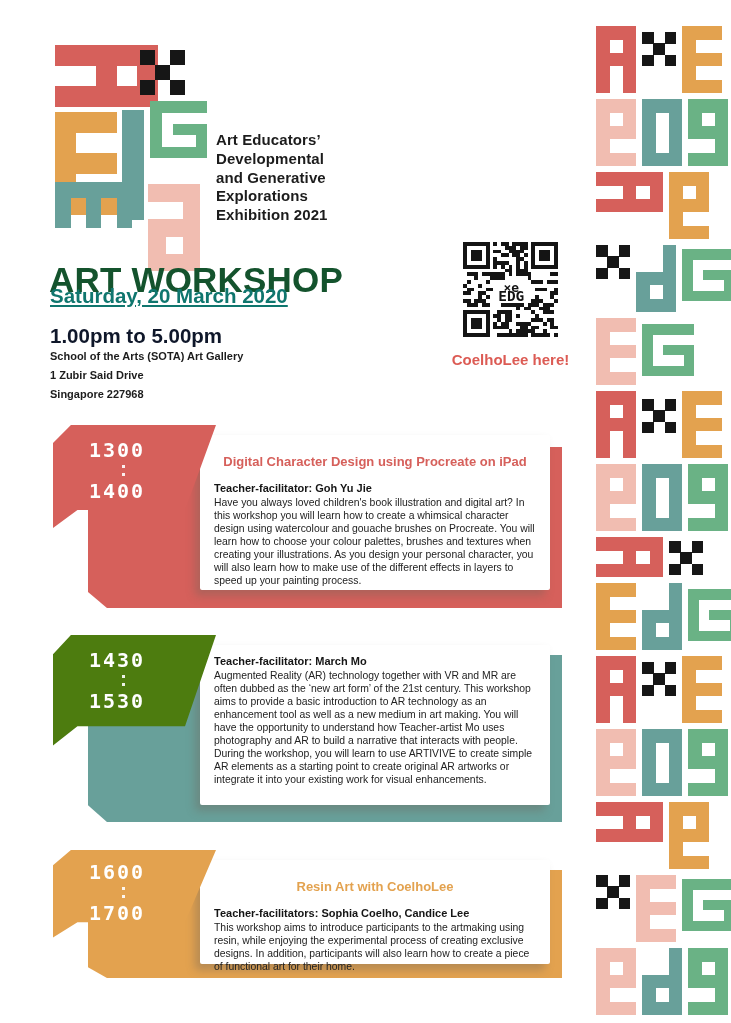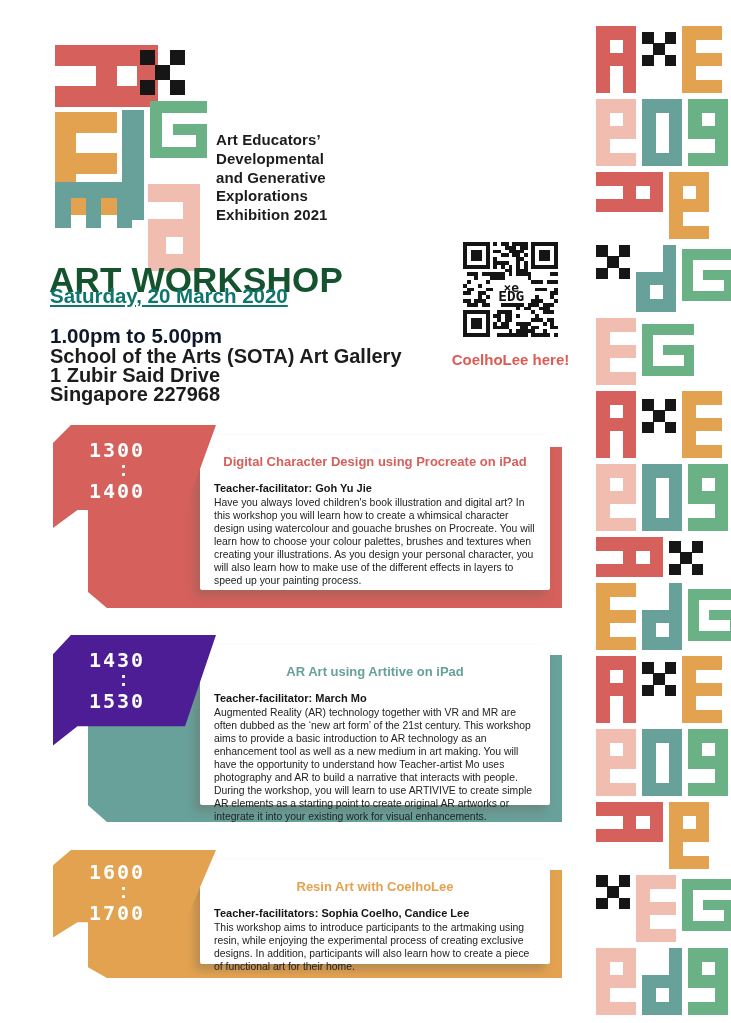--- a/index.html
+++ b/index.html
@@ -11,21 +11,21 @@
   .logo-block svg{position:absolute;}
 
   .tagline{position:absolute;left:216px;top:131px;font-size:15px;font-weight:bold;
            line-height:18.8px;color:#1c1c1c;letter-spacing:.1px;}
 
   
   .main-title{position:absolute;left:49px;top:237px;font-size:35px;font-weight:800;
               color:#14532d;letter-spacing:.2px;}
   .date-line{position:absolute;left:50px;top:284px;font-size:20.5px;font-weight:bold;color:#0f766e;text-decoration:underline;}
   .time-line{position:absolute;left:50px;top:324px;font-size:20.5px;font-weight:bold;color:#0f172a;text-align:center;}
-  .venue{position:absolute;left:50px;top:347px;font-size:20px;font-weight:bold;
+  .venue{position:absolute;left:50px;top:347px;font-size:11px;font-weight:bold;
          line-height:19px;color:#1c1c1c;}
 
   .qr-box{position:absolute;left:463px;top:242px;width:95px;height:95px;}
   .register{position:absolute;left:444px;top:351px;width:133px;text-align:center;
             font-size:15px;font-weight:800;color:#DC5B54;}
 
   
   .session-card{position:absolute;left:50px;width:512px;}
   .card-back{position:absolute;left:38px;right:0;bottom:0;
              clip-path:polygon(0 0,100% 0,100% 100%,4% 100%,0 90%);}
@@ -493,25 +493,24 @@
     <div class="time-tag" style="background: rgb(214, 96, 91);">
       <div class="time-digits">1300</div>
       <div class="time-dots"></div>
       <div class="time-digits">1400</div>
     </div>
   </section>
 
   <section class="session-card" id="card-1">
     <div class="card-back" style="background: rgb(104, 160, 154);"></div>
     <div class="card-panel">
-      <h2 class="session-title" style="color: rgb(104, 160, 154);">AR Art using Artitive on iPad</h2>
       <div class="facilitator">Teacher-facilitator: March Mo</div>
       <div class="description">Augmented Reality (AR) technology together with VR and MR are often dubbed as the ‘new art form’ of the 21st century. This workshop aims to provide a basic introduction to AR technology as an enhancement tool as well as a new medium in art making. You will have the opportunity to understand how Teacher-artist Mo uses photography and AR to build a narrative that interacts with people. During the workshop, you will learn to use ARTIVIVE to create simple AR elements as a starting point to create original AR artworks or integrate it into your existing work for visual enhancements.</div>
     </div>
-    <div class="time-tag" style="background: #4c1d95;">
+    <div class="time-tag" style="background: #4d7c0f;">
       <div class="time-digits">1430</div>
       <div class="time-dots"></div>
       <div class="time-digits">1530</div>
     </div>
   </section>
 
   <section class="session-card" id="card-2">
     <div class="card-back" style="background: rgb(227, 162, 79);"></div>
     <div class="card-panel">
       <h2 class="session-title" style="color: rgb(227, 162, 79);">Resin Art with CoelhoLee</h2>

